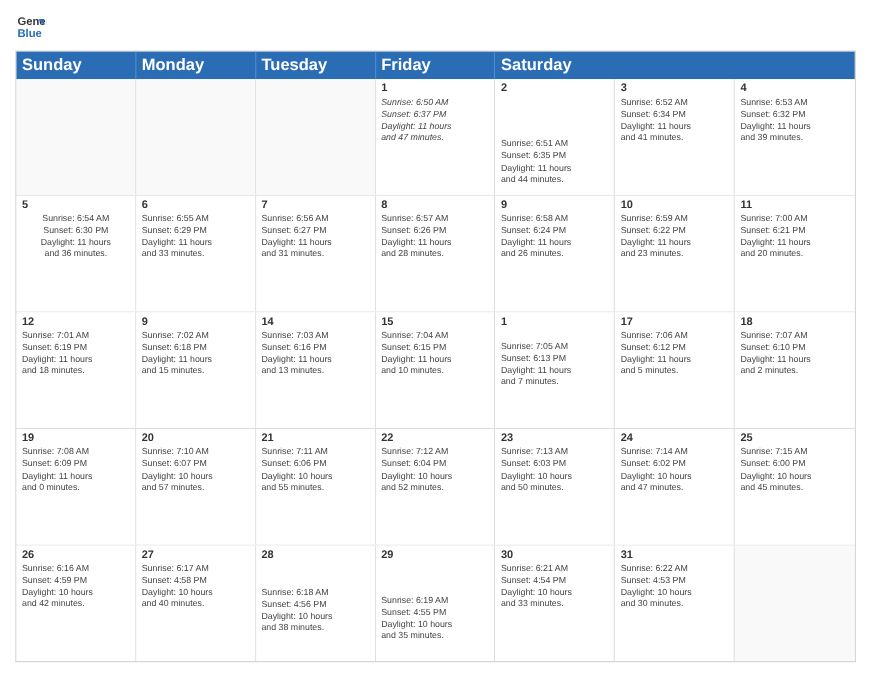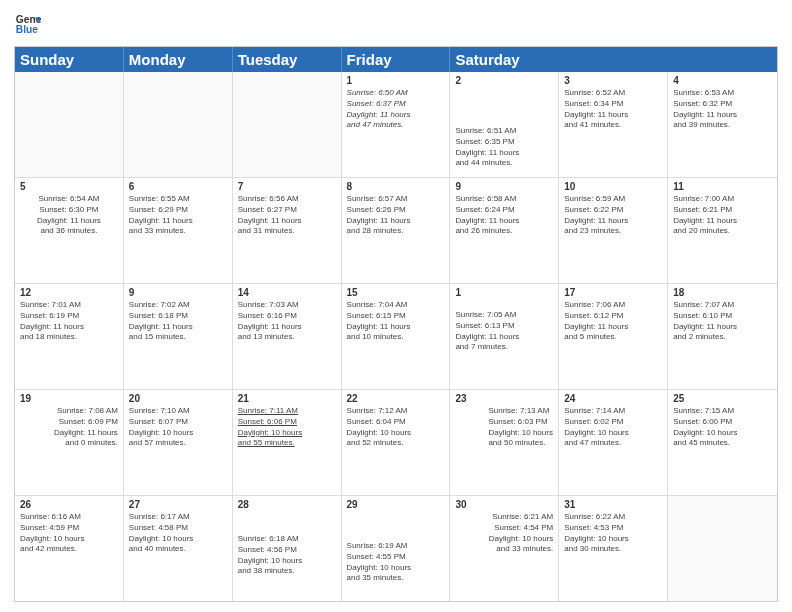--- a/index.html
+++ b/index.html
@@ -261,49 +261,49 @@
             <span class="day-num">18</span>
             <div class="info" style="white-space: pre-line;">Sunrise: 7:07 AM
 Sunset: 6:10 PM
 Daylight: 11 hours
 and 2 minutes.</div>
           </div>
         </div>
         <div class="cal-row">
           <div class="cal-cell">
             <span class="day-num">19</span>
-            <div class="info" style="white-space: pre-line; text-align: right;">Sunrise: 7:08 AM
+            <div class="info" style="white-space: pre-line;">Sunrise: 7:08 AM
 Sunset: 6:09 PM
 Daylight: 11 hours
 and 0 minutes.</div>
           </div>
           <div class="cal-cell">
             <span class="day-num">20</span>
             <div class="info" style="white-space: pre-line;">Sunrise: 7:10 AM
 Sunset: 6:07 PM
 Daylight: 10 hours
 and 57 minutes.</div>
           </div>
           <div class="cal-cell">
             <span class="day-num">21</span>
-            <div class="info" style="white-space: pre-line; text-decoration: underline;">Sunrise: 7:11 AM
+            <div class="info" style="white-space: pre-line;">Sunrise: 7:11 AM
 Sunset: 6:06 PM
 Daylight: 10 hours
 and 55 minutes.</div>
           </div>
           <div class="cal-cell">
             <span class="day-num">22</span>
             <div class="info" style="white-space: pre-line;">Sunrise: 7:12 AM
 Sunset: 6:04 PM
 Daylight: 10 hours
 and 52 minutes.</div>
           </div>
           <div class="cal-cell">
             <span class="day-num">23</span>
-            <div class="info" style="white-space: pre-line; margin-left: 33px;">Sunrise: 7:13 AM
+            <div class="info" style="white-space: pre-line;">Sunrise: 7:13 AM
 Sunset: 6:03 PM
 Daylight: 10 hours
 and 50 minutes.</div>
           </div>
           <div class="cal-cell">
             <span class="day-num">24</span>
             <div class="info" style="white-space: pre-line;">Sunrise: 7:14 AM
 Sunset: 6:02 PM
 Daylight: 10 hours
 and 47 minutes.</div>
@@ -340,21 +340,21 @@
           </div>
           <div class="cal-cell">
             <span class="day-num">29</span>
             <div class="info" style="white-space: pre-line; margin-top: 31px;">Sunrise: 6:19 AM
 Sunset: 4:55 PM
 Daylight: 10 hours
 and 35 minutes.</div>
           </div>
           <div class="cal-cell">
             <span class="day-num">30</span>
-            <div class="info" style="white-space: pre-line; text-align: right;">Sunrise: 6:21 AM
+            <div class="info" style="white-space: pre-line;">Sunrise: 6:21 AM
 Sunset: 4:54 PM
 Daylight: 10 hours
 and 33 minutes.</div>
           </div>
           <div class="cal-cell">
             <span class="day-num">31</span>
             <div class="info" style="white-space: pre-line;">Sunrise: 6:22 AM
 Sunset: 4:53 PM
 Daylight: 10 hours
 and 30 minutes.</div>

